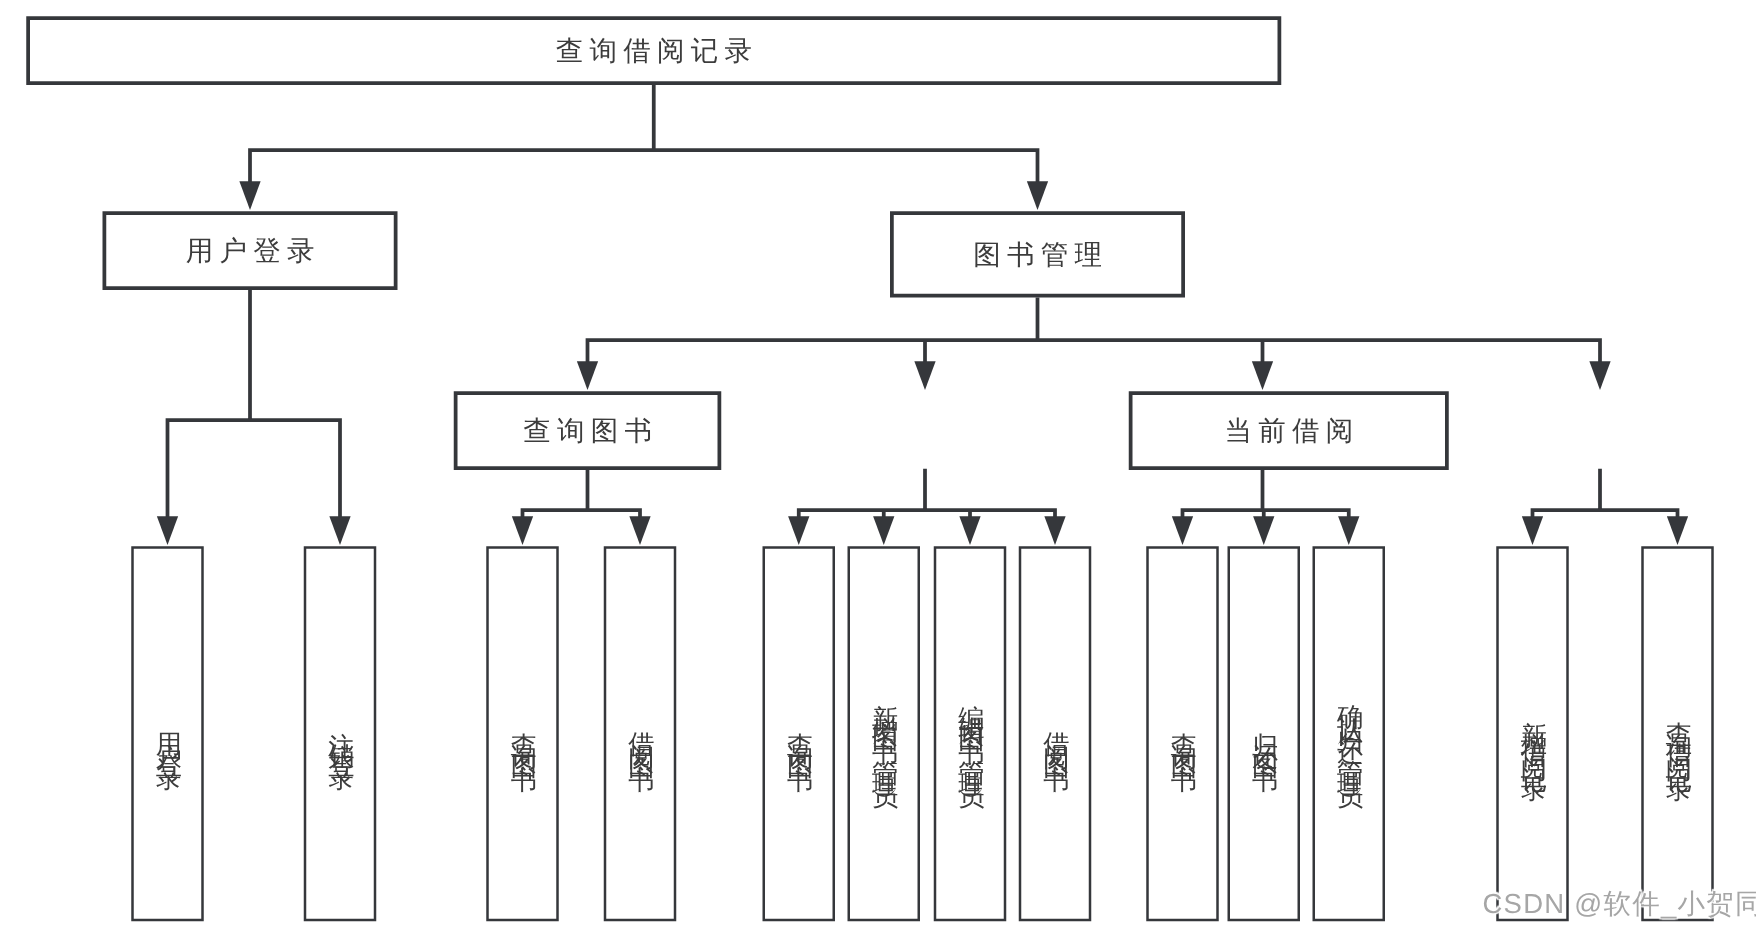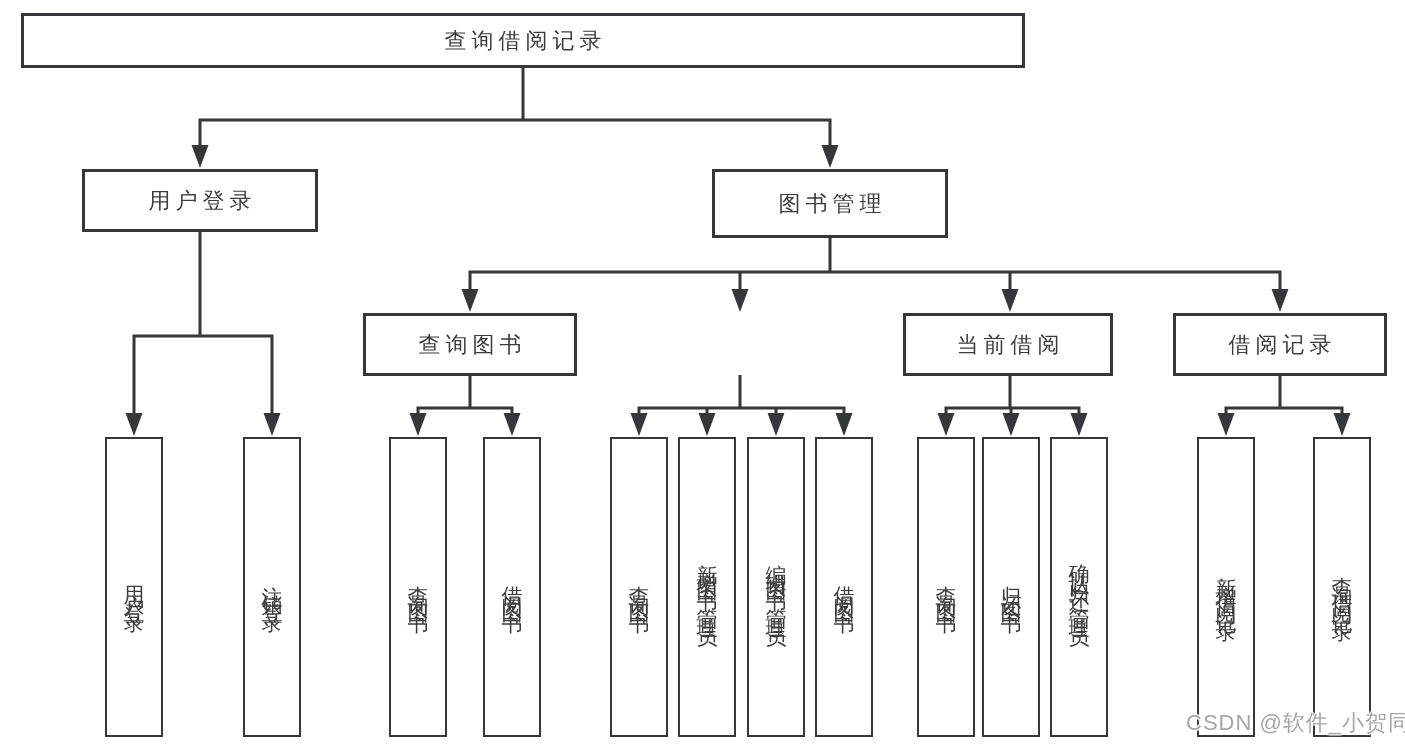--- a/index.html
+++ b/index.html
@@ -119,25 +119,22 @@
   <div class="box" style="left:82px;top:169px;width:236px;height:63px">
     <span class="hlabel">用户登录</span>
   </div>
   <div class="box" style="left:712px;top:169px;width:236px;height:69px">
     <span class="hlabel">图书管理</span>
   </div>
 
   <div class="box" style="left:363px;top:313px;width:214px;height:63px">
     <span class="hlabel">查询图书</span>
   </div>
-  <div class="box" style="left:903px;top:313px;width:210px;height:63px">
+  <div class="box" style="left:903px;top:313px;width:256px;height:63px">
     <span class="hlabel">当前借阅</span>
-  </div>
-  <div class="box" style="left:1173px;top:313px;width:214px;height:63px">
-    <span class="hlabel">借阅记录</span>
   </div>
 
   <div class="box leaf" style="left:105px;top:437px;width:58px;height:300px">
     <span class="vtext">用户登录</span>
   </div>
   <div class="box leaf" style="left:243px;top:437px;width:58px;height:300px">
     <span class="vtext">注销登录</span>
   </div>
 
   <div class="box leaf" style="left:389px;top:437px;width:58px;height:300px">

